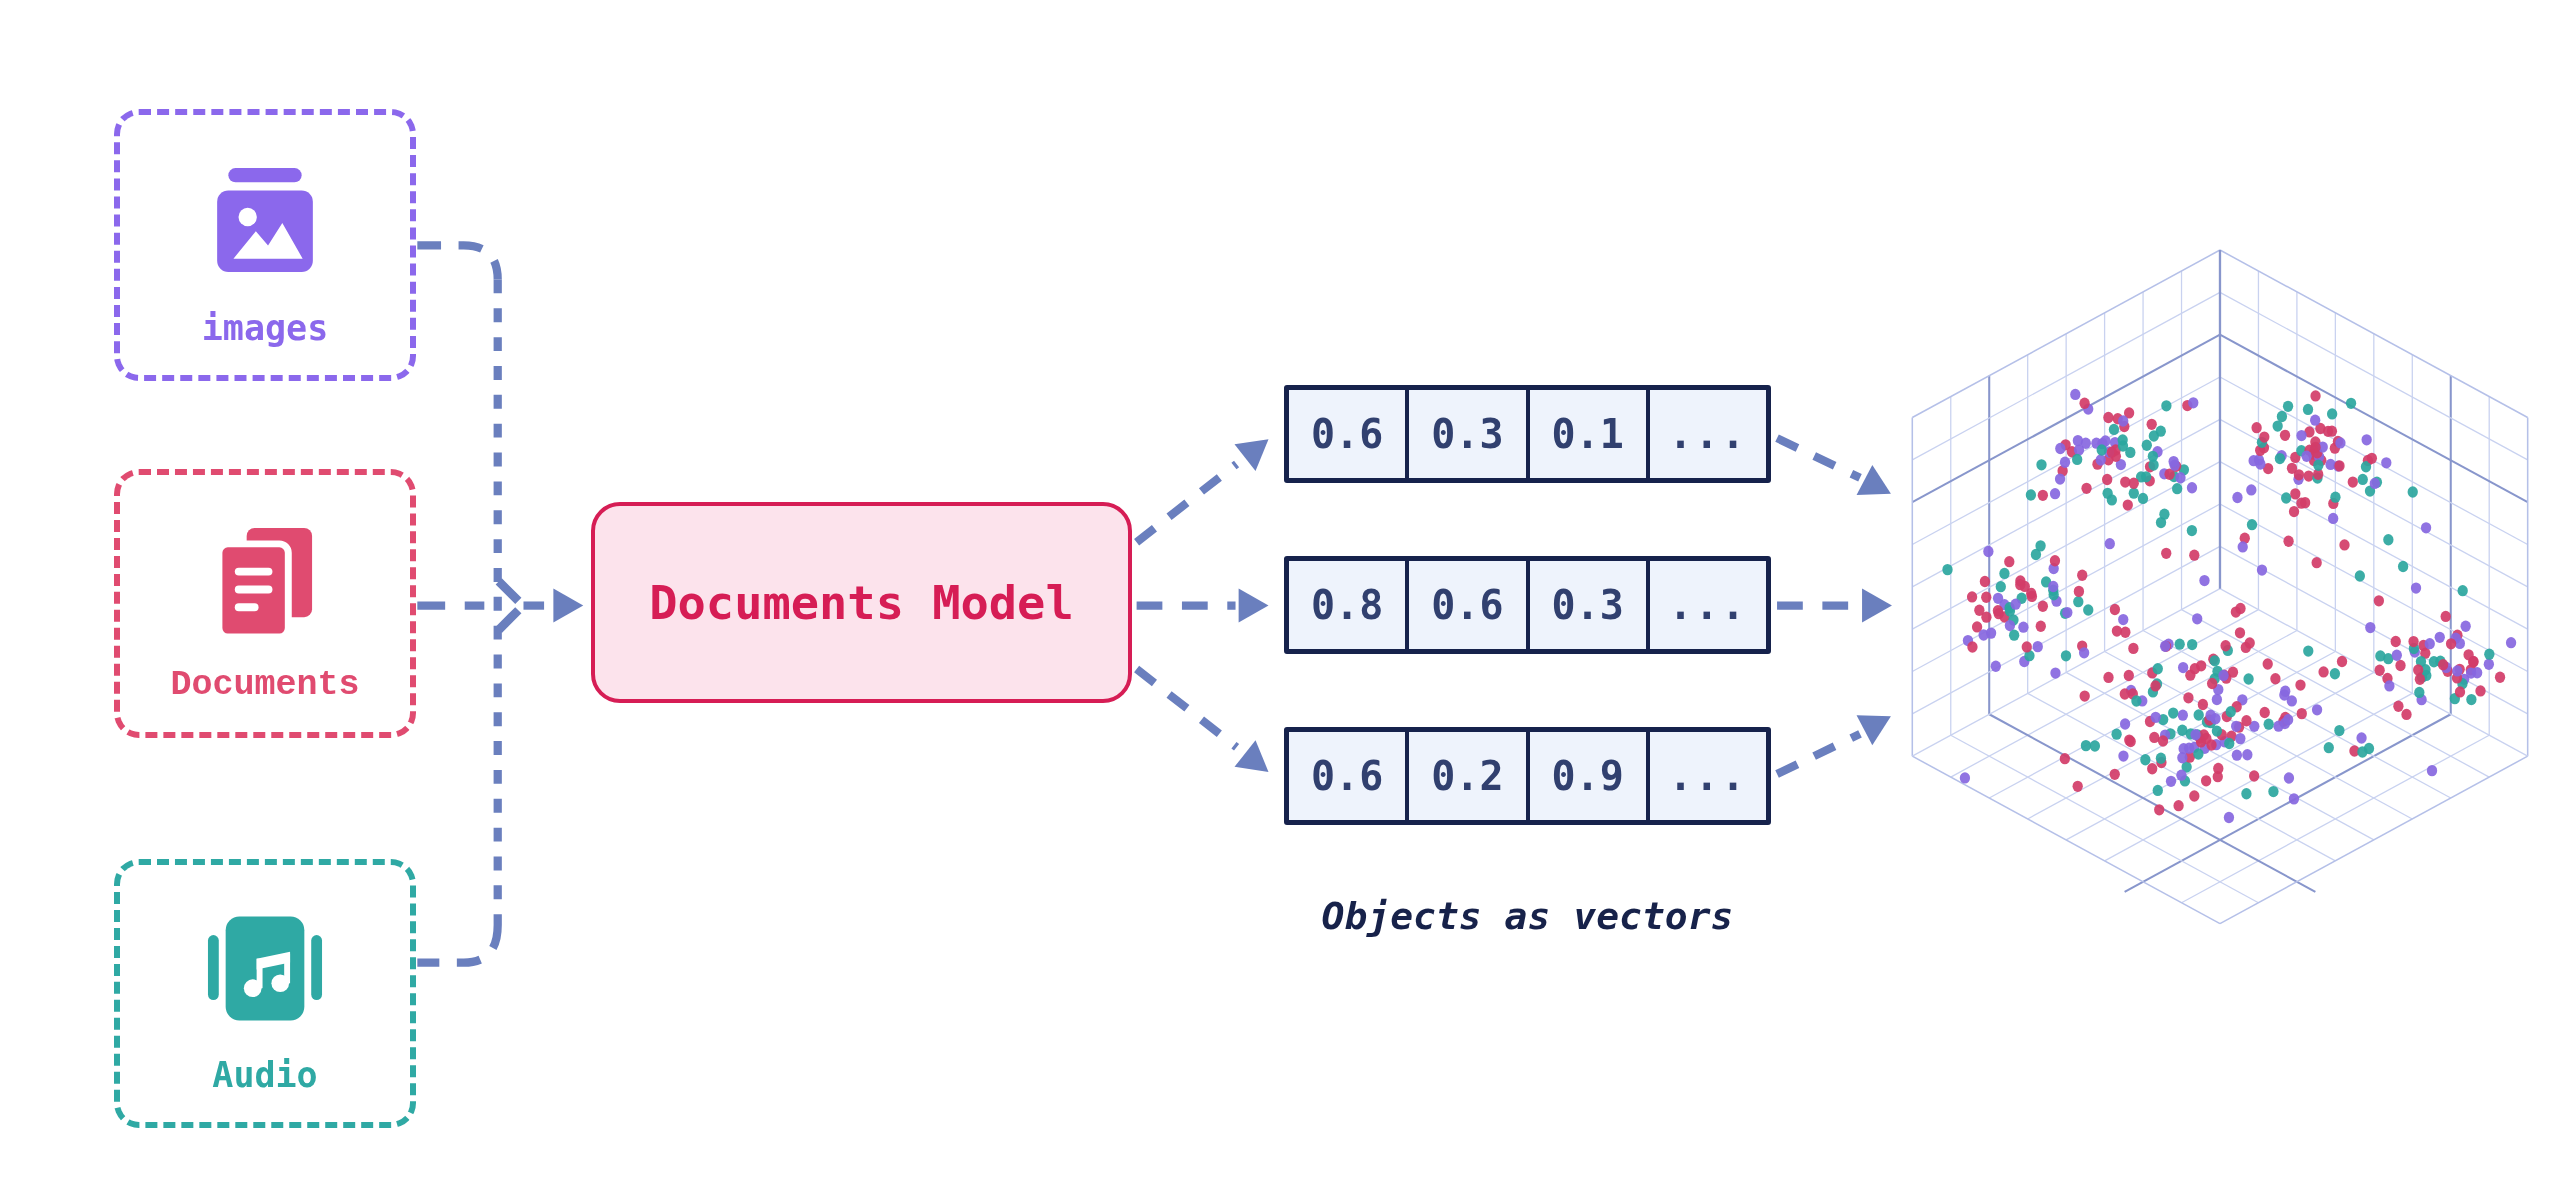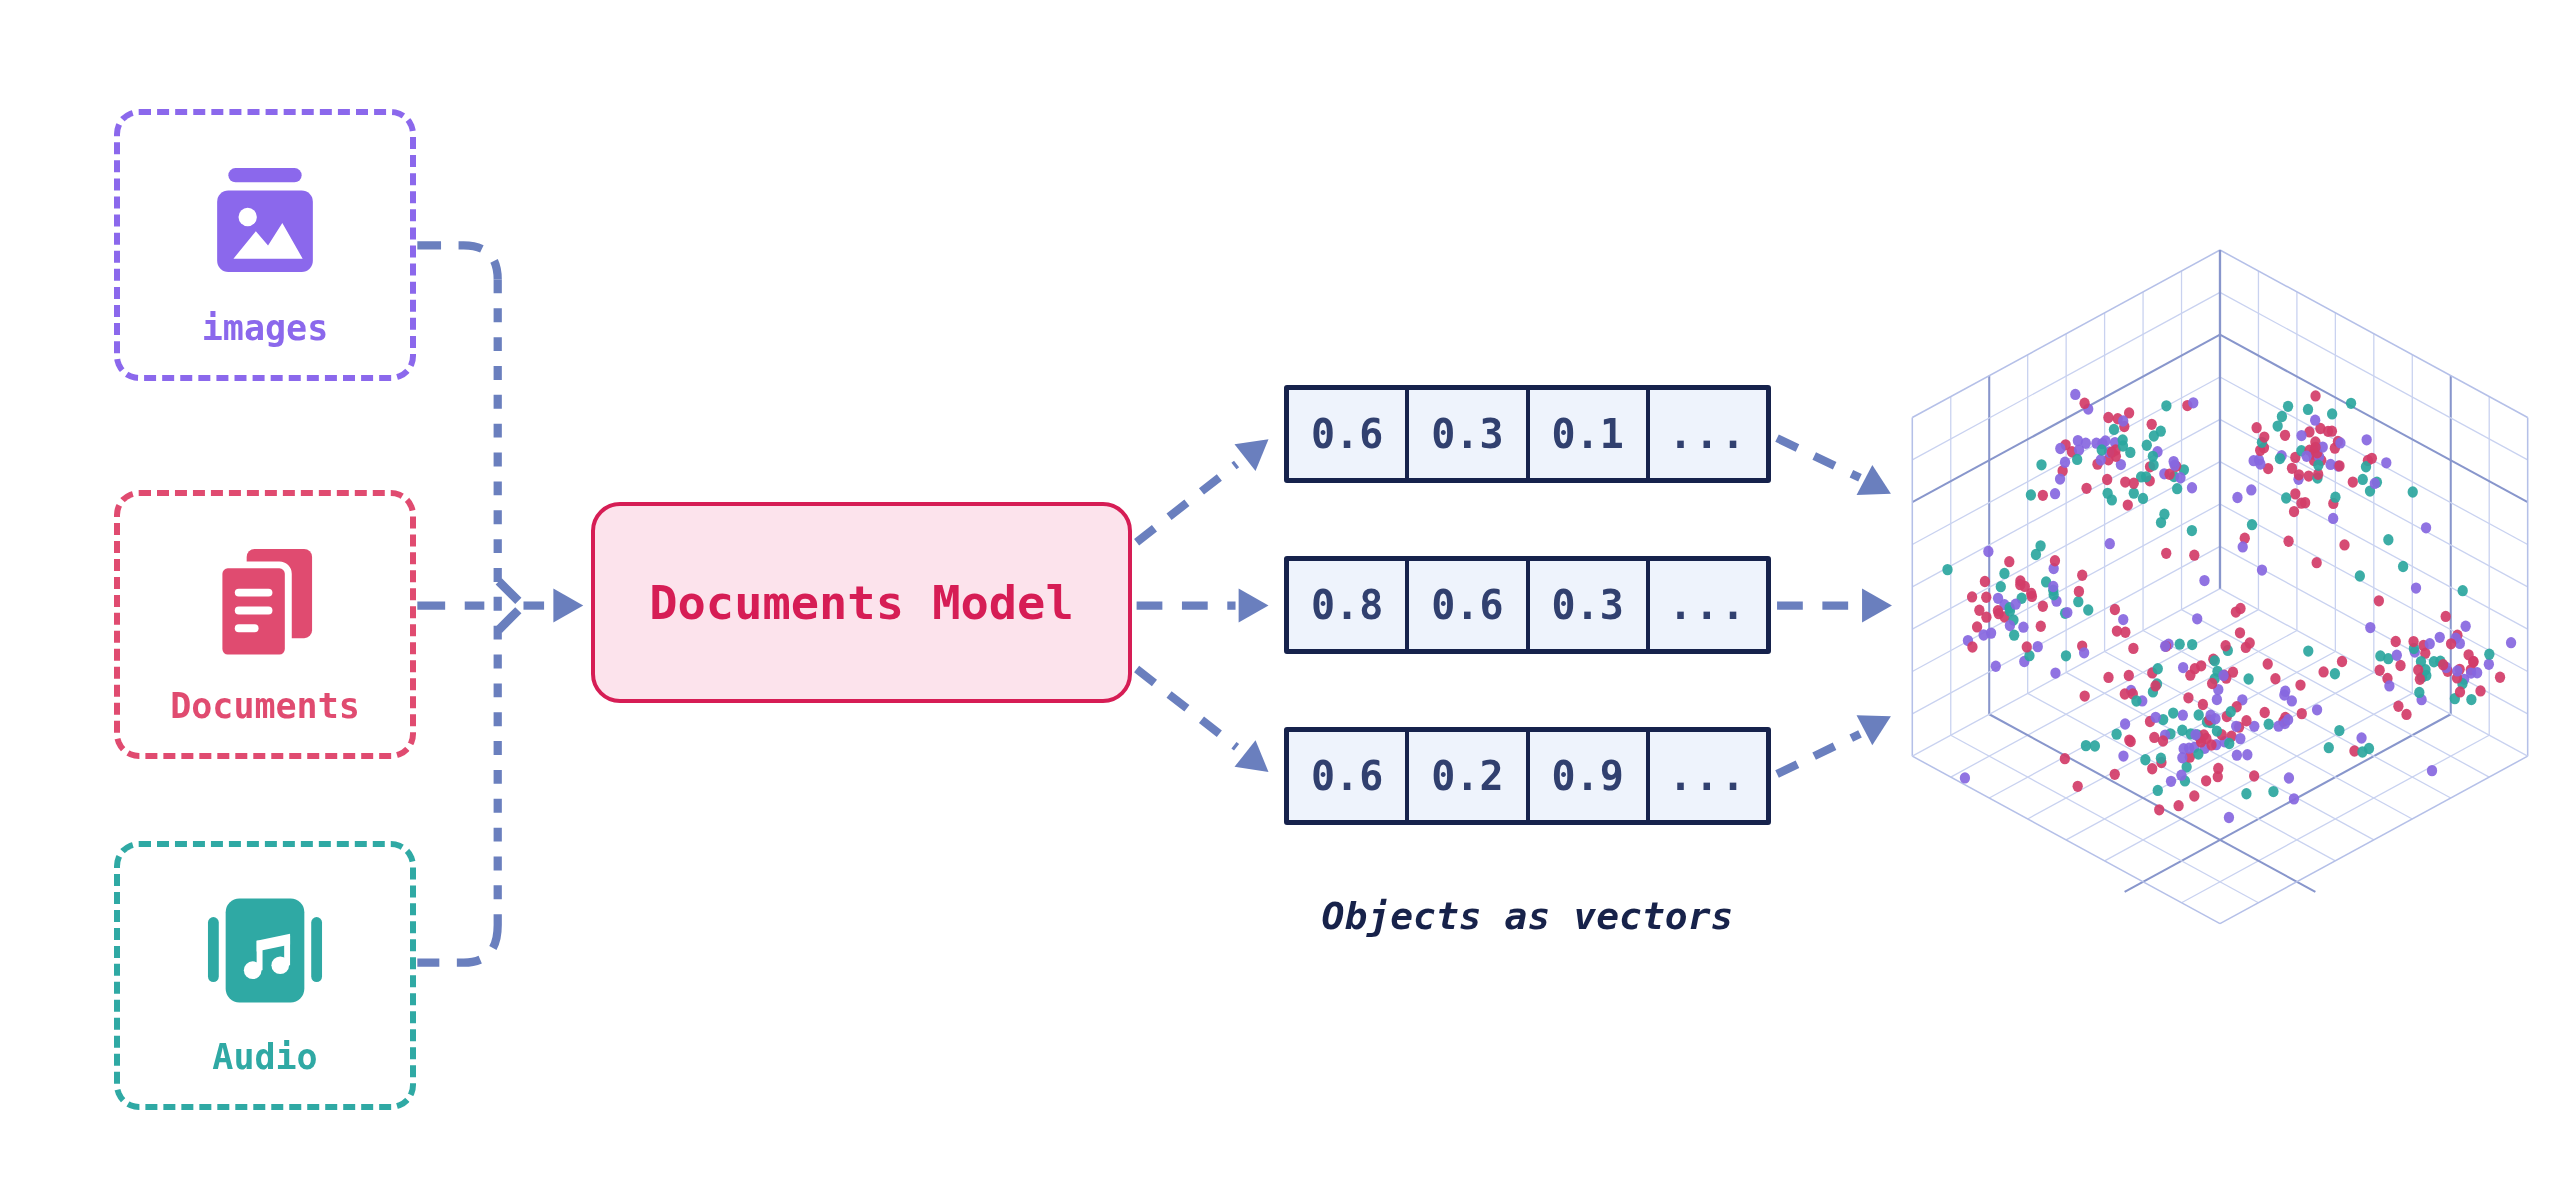--- a/index.html
+++ b/index.html
@@ -15,22 +15,22 @@
     --cell-fill:#EEF3FC;
   }
   *{margin:0;padding:0;box-sizing:border-box;}
   html,body{width:2638px;height:1205px;background:#ffffff;overflow:hidden;
     font-family:"DejaVu Sans Mono","Liberation Mono",monospace;}
 
   
   .input-box{position:absolute;left:114px;width:302px;border-radius:25px;
     display:flex;flex-direction:column;align-items:center;}
   .input-box.images{top:109px;height:272px;border:6.2px dashed var(--purple);}
-  .input-box.documents{top:490px;height:269px;border:6.2px dashed var(--pink);}
-  .input-box.audio{top:841px;height:269px;border:6.2px dashed var(--teal);}
+  .input-box.documents{top:469px;height:269px;border:6.2px dashed var(--pink);font-family:Liberation Mono, monospace;}
+  .input-box.audio{top:859px;height:269px;border:6.2px dashed var(--teal);}
   .input-icon{margin-top:49px;}
   .input-label{margin-top:auto;margin-bottom:27px;font-size:35px;font-weight:bold;}
   .images .input-label{color:var(--purple);}
   .documents .input-label{color:var(--pink);}
   .audio .input-label{color:var(--teal);}
 
   
   .model-box{position:absolute;left:591px;top:502px;width:541px;height:201px;
     background:var(--crimson-fill);border:4.6px solid var(--crimson);border-radius:29px;
     display:flex;align-items:center;justify-content:center;}

